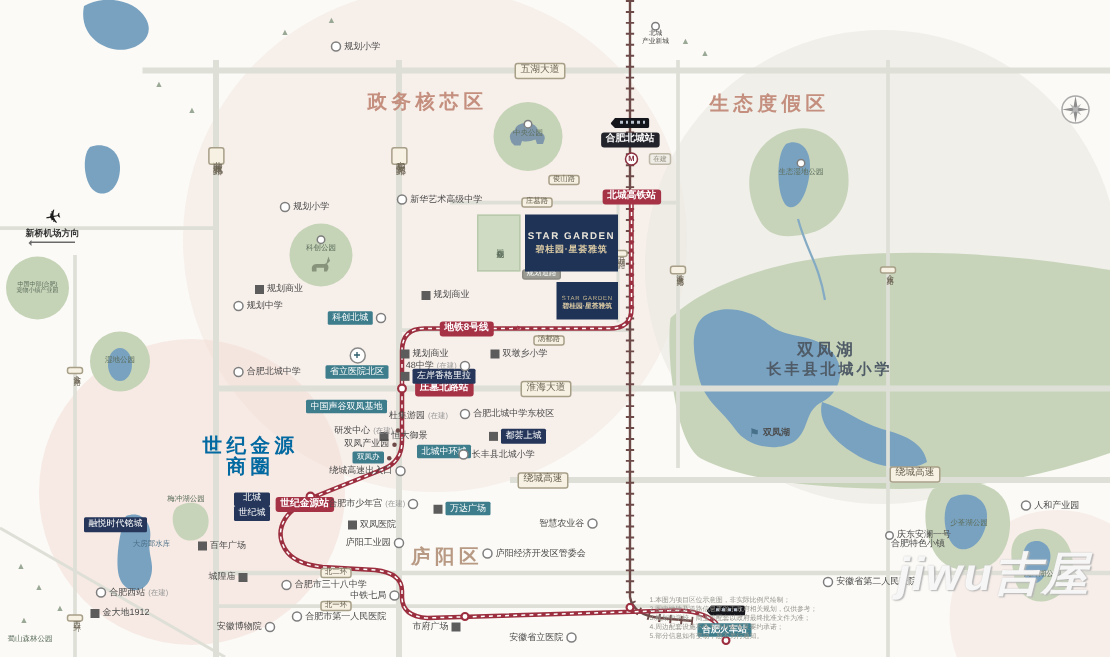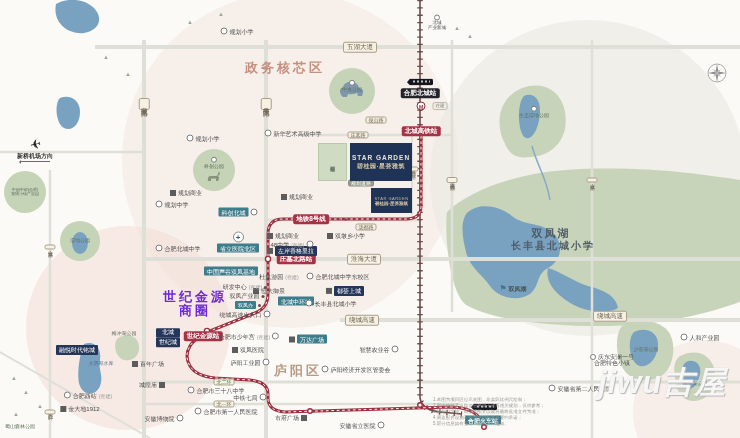--- a/index.html
+++ b/index.html
@@ -5,21 +5,21 @@
   html,body{margin:0;padding:0;background:#ffffff;}
   .stage{position:relative;width:740px;height:438px;background:#fbfaf6;overflow:hidden;
          font-family:"Liberation Sans","DejaVu Sans",sans-serif;}
   .abs{position:absolute;}
   .c{transform:translate(-50%,-50%);}
   
   .zone{position:absolute;transform:translate(-50%,-50%);font-weight:bold;color:#c48f7e;
         letter-spacing:3px;font-size:13px;white-space:nowrap;}
   .zone.gray{color:#4f5b66;letter-spacing:2px;}
   .zone.tan{color:#b89a84;}
-  .zone.pink{color:#6d28d9;margin-left:28px;}
+  .zone.pink{color:#0369a1;}
   
   .rb{position:absolute;transform:translate(-50%,-50%);background:#f6f1e2;border:1px solid #a89f88;
       color:#6b6353;font-size:6.5px;padding:1px 3px;border-radius:2px;white-space:nowrap;line-height:1;}
   .rb.v{writing-mode:vertical-rl;text-orientation:upright;padding:3px 1px;letter-spacing:1px;}
   .rb.sm{font-size:5px;padding:0 2px;}
   .rb.gray{background:#9a9a92;border-color:#8a8a82;color:#fff;}
   
   .stn{position:absolute;transform:translate(-50%,-50%);color:#fff;font-size:6.5px;font-weight:bold;
        padding:1.5px 3px;border-radius:2px;white-space:nowrap;line-height:1;}
   .stn.red{background:#a63246;}
@@ -165,20 +165,21 @@
   <span class="tree" style="left:128px;top:74px">▲</span>
   <span class="tree" style="left:106px;top:57px">▲</span>
   <span class="tree" style="left:457px;top:28px">▲</span>
   <span class="tree" style="left:470px;top:36px">▲</span>
   <span class="tree" style="left:14px;top:378px">▲</span>
   <span class="tree" style="left:26px;top:392px">▲</span>
   <span class="tree" style="left:40px;top:406px">▲</span>
   <span class="tree" style="left:16px;top:414px">▲</span>
 
   <div class="zone" style="left:285px;top:68px">政务核芯区</div>
+  <div class="zone" style="left:513px;top:69px">生态度假区</div>
   <div class="zone pink" style="left:167px;top:297px">世纪金源</div>
   <div class="zone pink" style="left:167px;top:311px">商圈</div>
   <div class="zone tan" style="left:298px;top:371px">庐阳区</div>
   <div class="zone gray" style="left:551px;top:233px;font-size:11px">双凤湖</div>
   <div class="zone gray" style="left:553px;top:246px;font-size:10px">长丰县北城小学</div>
 
   <div class="rb" style="left:360px;top:47px">五湖大道</div>
   <div class="rb v" style="left:144px;top:104px">蒙城北路</div>
   <div class="rb v" style="left:266px;top:104px">阜阳北路</div>
   <div class="rb sm" style="left:358px;top:135px">庄墓路</div>

